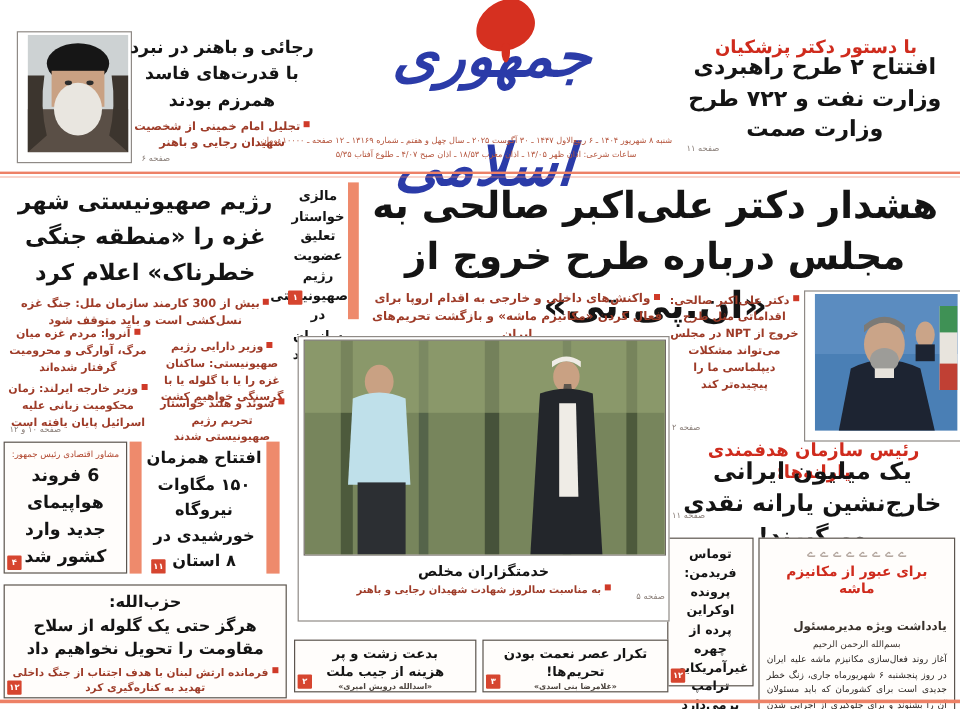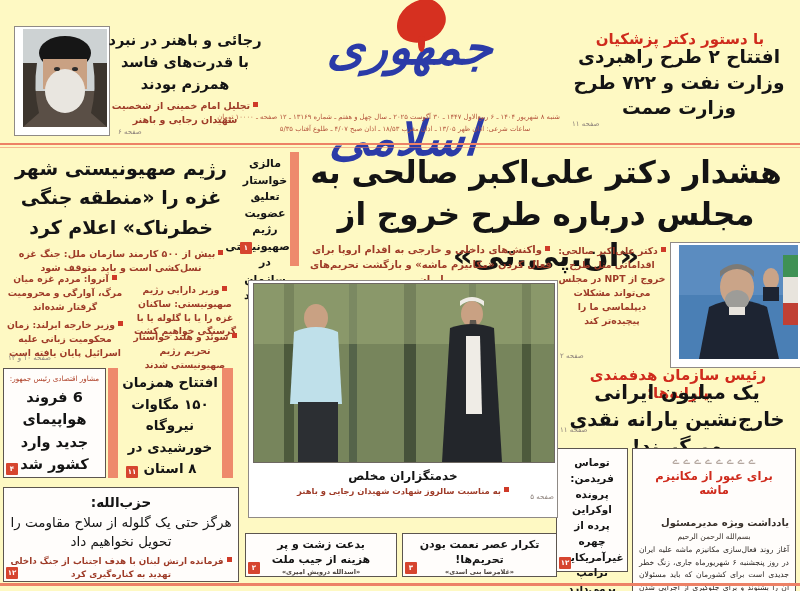--- a/index.html
+++ b/index.html
@@ -1,17 +1,17 @@
 <!DOCTYPE html>
 <html lang="fa" dir="rtl"><head>
 <meta charset="utf-8">
 <style>
   html,body{margin:0;padding:0;}
   body{font-family:"DejaVu Sans",sans-serif;background:#e8e0da;}
-  #page{position:relative;width:800px;height:591px;margin:0 auto;background:#fef9c3;overflow:hidden;direction:rtl;}
+  #page{position:relative;width:800px;height:591px;margin:0 auto;background:#ffffff;overflow:hidden;direction:rtl;}
   .abs{position:absolute;}
   .c{text-align:center;}
   .bold{font-weight:bold;}
   .blk{color:#141414;}
   .maroon{color:#9e3b28;}
   .red{color:#cf2b1d;}
   .page-marker{font-size:7px;color:#8a7f79;}
   .sq{display:inline-block;width:5px;height:5px;background:#cf3a28;margin-left:3px;vertical-align:2px;}
   .badge{display:flex;align-items:center;justify-content:center;width:12px;height:12px;background:#d6452f;color:#fff;font-size:7px;font-weight:bold;border-radius:1px;}
   .photo-frame{border:1px solid #8f8a86;background:#fff;padding:2px;}
@@ -106,41 +106,41 @@
   <div class="abs wbox" style="left:556px;top:448px;width:72px;height:124px;box-sizing:border-box;padding:6px 3px;">
     <div class="c hl-sm blk" style="font-size:10.5px;">توماس فریدمن: پرونده اوکراین پرده از چهره غیرآمریکایی ترامپ برمی‌دارد</div>
     <div class="badge" style="position:absolute;left:2px;bottom:2px;">۱۲</div>
   </div>
 
   <div class="abs c hl-sm blk" style="left:240px;top:156px;width:50px;">مالزی خواستار تعلیق عضویت رژیم صهیونیستی در سازمان ملل شد</div>
   <div class="abs badge" style="left:240px;top:242px;">۱</div>
   <div class="abs salmon-bar" style="left:290px;top:152px;width:9px;height:114px;"></div>
 
   <div class="abs c hl-lg blk" style="left:4px;top:154px;width:234px;">رژیم صهیونیستی شهر غزه را «منطقه جنگی خطرناک» اعلام کرد</div>
-  <div class="abs c bullet-txt maroon" style="left:10px;top:247px;width:222px;"><span class="sq"></span><span>بیش از ۵۰۰ کارمند سازمان ملل: جنگ غزه نسل‌کشی است و باید متوقف شود</span></div>
+  <div class="abs c bullet-txt maroon" style="left:10px;top:247px;width:222px;"><span class="sq"></span><span>بیش از 300 کارمند سازمان ملل: جنگ غزه نسل‌کشی است و باید متوقف شود</span></div>
 
   <div class="abs c bullet-txt maroon" style="left:133px;top:283px;width:104px;font-size:9.2px;"><span class="sq"></span><span>وزیر دارایی رژیم صهیونیستی: ساکنان غزه را یا با گلوله یا با گرسنگی خواهیم کشت</span></div>
   <div class="abs c bullet-txt maroon" style="left:133px;top:330px;width:104px;font-size:9.2px;"><span class="sq"></span><span>سوئد و هلند خواستار تحریم رژیم صهیونیستی شدند</span></div>
   <div class="abs c bullet-txt maroon" style="left:4px;top:272px;width:122px;font-size:9.2px;"><span class="sq"></span><span>آنروا: مردم غزه میان مرگ، آوارگی و محرومیت گرفتار شده‌اند</span></div>
   <div class="abs c bullet-txt maroon" style="left:4px;top:318px;width:122px;font-size:9.2px;"><span class="sq"></span><span>وزیر خارجه ایرلند: زمان محکومیت زبانی علیه اسرائیل پایان یافته است</span></div>
   <div class="abs page-marker" style="left:8px;top:354px;">صفحه ۱۰ و ۱۲</div>
 
   <div class="abs wbox" style="left:3px;top:368px;width:103px;height:110px;box-sizing:border-box;padding:5px 3px;">
     <div class="c" style="font-size:7.2px;font-weight:normal;color:#b0442c;">مشاور اقتصادی رئیس جمهور:</div>
     <div class="c blk" style="font-weight:bold;font-size:14.5px;line-height:1.55;margin-top:3px;">6 فروند هواپیمای جدید وارد کشور شد</div>
     <div class="badge" style="position:absolute;left:2px;bottom:2px;">۴</div>
   </div>
   <div class="abs salmon-bar" style="left:108px;top:368px;width:10px;height:110px;"></div>
   <div class="abs c blk" style="left:122px;top:372px;width:96px;font-weight:bold;font-size:13.5px;line-height:1.6;">افتتاح همزمان ۱۵۰ مگاوات نیروگاه خورشیدی در ۸ استان</div>
   <div class="abs badge" style="left:126px;top:466px;">۱۱</div>
   <div class="abs salmon-bar" style="left:222px;top:368px;width:11px;height:110px;"></div>
 
   <div class="abs wbox" style="left:3px;top:487px;width:236px;height:95px;box-sizing:border-box;padding:5px 6px;">
     <div class="c blk" style="font-weight:bold;font-size:13.5px;line-height:1.45;">حزب‌الله:</div>
-    <div class="c blk" style="font-weight:normal;font-size:13.5px;line-height:1.45;">هرگز حتی یک گلوله از سلاح مقاومت را تحویل نخواهیم داد</div>
+    <div class="c blk" style="font-weight:bold;font-size:13.5px;line-height:1.45;">هرگز حتی یک گلوله از سلاح مقاومت را تحویل نخواهیم داد</div>
     <div class="c bullet-txt maroon" style="font-size:8.8px;margin-top:3px;"><span class="sq"></span><span>فرمانده ارتش لبنان با هدف اجتناب از جنگ داخلی تهدید به کناره‌گیری کرد</span></div>
     <div class="badge" style="position:absolute;left:2px;bottom:2px;">۱۲</div>
   </div>
 
   <div class="abs photo-frame" style="left:248px;top:280px;width:310px;height:238px;box-sizing:border-box;">
     <svg width="300" height="178" viewBox="0 0 300 178" style="border:1px solid #6e6862;">
       <rect width="300" height="178" fill="#8a9468"></rect>
       <rect x="0" y="0" width="300" height="178" fill="#77855c"></rect>
       <rect x="30" y="0" width="10" height="178" fill="#4d5a3c"></rect>
       <rect x="95" y="0" width="8" height="178" fill="#55644a"></rect>

